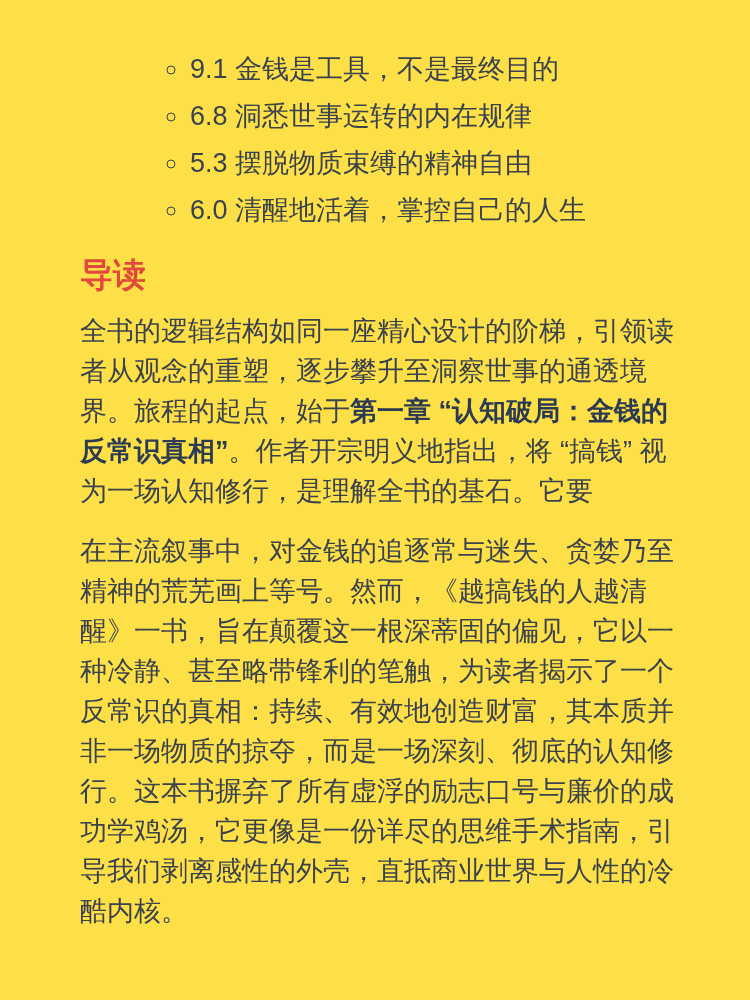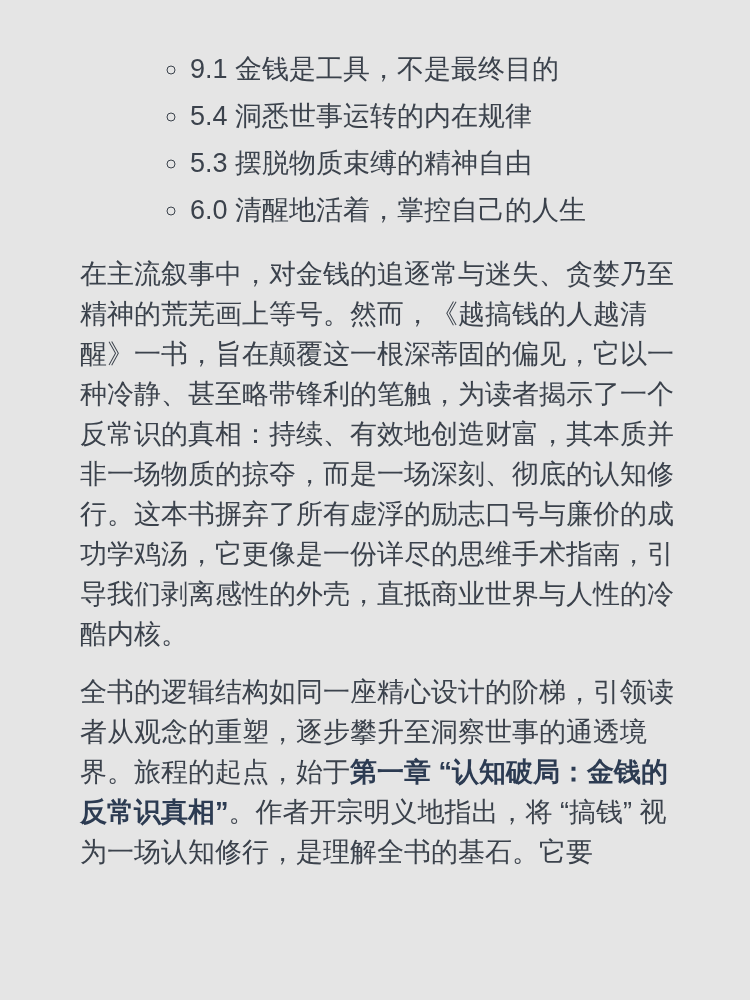--- a/index.html
+++ b/index.html
@@ -1,21 +1,21 @@
 <!DOCTYPE html>
 <html><head>
 <meta charset="utf-8">
 <style>
   * { box-sizing: border-box; }
   html, body { margin: 0; padding: 0; background: #ffffff; }
   .page {
     position: relative;
     width: 750px;
     height: 1000px;
-    background: #e5e5e5;
+    background: #fde047;
     font-family: "Liberation Sans", sans-serif;
     color: #3b424c;
     padding: 0 70px 0 80px;
     overflow: hidden;
   }
   ul.toc-list {
     list-style: circle;
     margin: 46px 0 0 0;
     padding: 0 0 0 110px;
     font-size: 27px;
@@ -45,23 +45,24 @@
     font-weight: bold;
   }
 </style>
 </head>
 <body>
 
 <div class="page">
 
   <ul class="toc-list">
     <li>9.1 金钱是工具，不是最终目的</li>
-    <li>5.4 洞悉世事运转的内在规律</li>
+    <li>6.8 洞悉世事运转的内在规律</li>
     <li>5.3 摆脱物质束缚的精神自由</li>
     <li>6.0 清醒地活着，掌控自己的人生</li>
   </ul>
 
+  <h2 class="section-heading">导读</h2>
+
+  <p class="body-paragraph second"><span>全书的逻辑结构如同一座精心设计的阶梯，引领读者从观念的重塑，逐步攀升至洞察世事的通透境界。旅程的起点，始于</span><strong>第一章 “认知破局：金钱的反常识真相”</strong><span>。作者开宗明义地指出，将 “搞钱” 视为一场认知修行，是理解全书的基石。它要</span></p>
 
   <p class="body-paragraph">在主流叙事中，对金钱的追逐常与迷失、贪婪乃至精神的荒芜画上等号。然而，《越搞钱的人越清醒》一书，旨在颠覆这一根深蒂固的偏见，它以一种冷静、甚至略带锋利的笔触，为读者揭示了一个反常识的真相：持续、有效地创造财富，其本质并非一场物质的掠夺，而是一场深刻、彻底的认知修行。这本书摒弃了所有虚浮的励志口号与廉价的成功学鸡汤，它更像是一份详尽的思维手术指南，引导我们剥离感性的外壳，直抵商业世界与人性的冷酷内核。</p>
-
-  <p class="body-paragraph second"><span>全书的逻辑结构如同一座精心设计的阶梯，引领读者从观念的重塑，逐步攀升至洞察世事的通透境界。旅程的起点，始于</span><strong>第一章 “认知破局：金钱的反常识真相”</strong><span>。作者开宗明义地指出，将 “搞钱” 视为一场认知修行，是理解全书的基石。它要</span></p>
 
 </div>
 
 </body></html>

